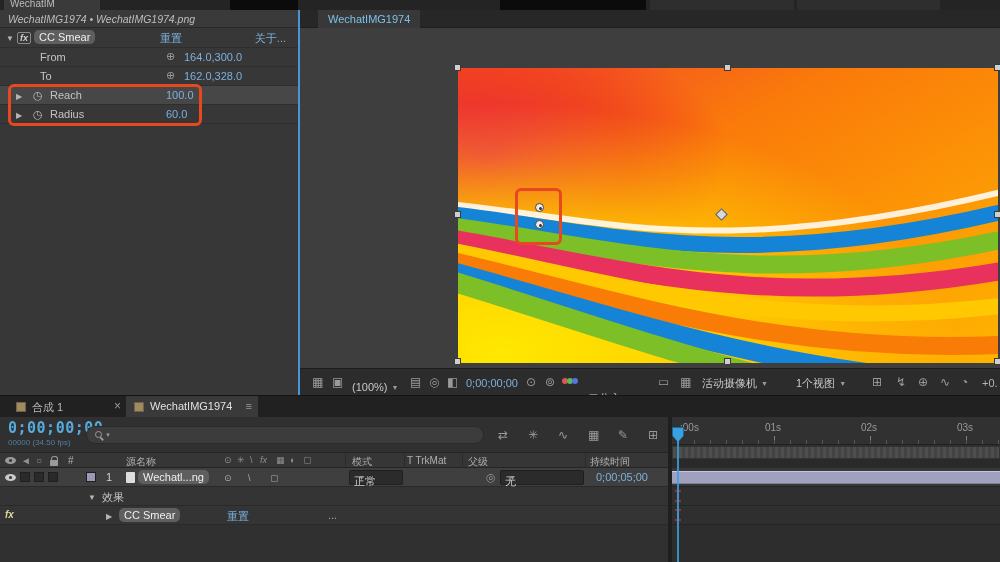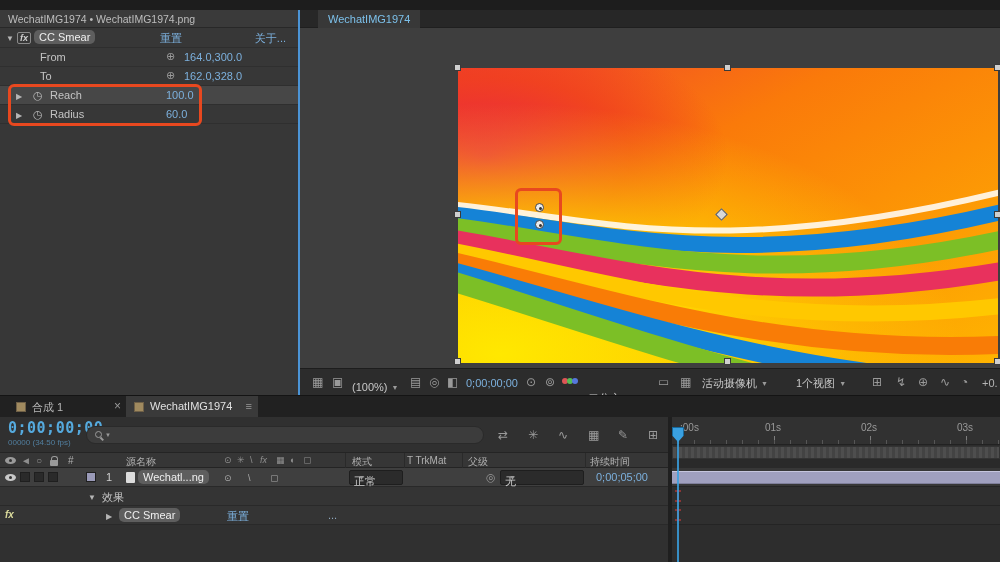--- a/index.html
+++ b/index.html
@@ -18,21 +18,21 @@
   .tabfrag { position:absolute; top:0; height:10px; overflow:hidden; }
   .tabfrag.light { background:#3a3a3a; }
   .tabfrag.black { background:#0b0b0b; }
   .tabfrag.mid   { background:#2e2e2e; }
   .cliptext { position:relative; top:-3px; left:6px; font-size:10px; color:#bdbdbd; }
 
   
   .ec-panel { position:absolute; left:0; top:10px; width:298px; height:385px; background:#373737; }
   .ec-crumb { position:absolute; left:0; top:0; width:298px; height:18px; background:#3a3a3a;
     border-bottom:1px solid #282828; }
-  .ec-crumb span { position:absolute; left:8px; top:3px; font-size:10.5px; color:#bdbdbd; }
+  .ec-crumb span { position:absolute; left:8px; top:3px; font-size:10.5px; color:#bdbdbd;font-style:italic; }
   .ec-hrow { position:absolute; left:0; top:18px; width:298px; height:20px; border-bottom:1px solid #2e2e2e; }
   .ec-row { position:absolute; left:0; width:298px; height:19px; border-bottom:1px solid #2f2f2f; }
   .ec-row span, .ec-hrow span { position:absolute; top:3px; }
   .twirl { font-size:8px; color:#b5b5b5; }
   .fxbadge { font-style:italic; font-weight:bold; font-size:9px; color:#cfcfcf; border:1px solid #8a8a8a;
     padding:0 2px; border-radius:2px; }
   .namebox { background:#5e5e5e; color:#efefef; padding:1px 5px; border-radius:5px; white-space:nowrap; }
   .annot { position:absolute; border:3px solid #e8481f; border-radius:6px; z-index:10; pointer-events:none; }
 
   .vdivider { position:absolute; left:298px; top:10px; width:2px; height:385px; background:#4b94d6; }
@@ -119,20 +119,29 @@
   .ph-handle { position:absolute; left:0; top:10px; width:12px; height:15px; background:#3aa0e0;
     border:1px solid #17699c; z-index:6; clip-path:polygon(0 0,100% 0,100% 55%,50% 100%,0 55%); }
   .ph-line { position:absolute; left:5px; top:24px; width:2px; height:121px; background:#3aa0e0;
     opacity:.85; z-index:6; }
 </style>
 </head>
 <body>
 
 <div id="app">
 
+  <div class="topstrip">
+    <div class="tabfrag light" style="left:4px;width:96px;">
+      <span class="cliptext">WechatIM</span>
+    </div>
+    <div class="tabfrag black" style="left:230px;width:68px;"></div>
+    <div class="tabfrag black" style="left:500px;width:146px;"></div>
+    <div class="tabfrag mid" style="left:650px;width:144px;"></div>
+    <div class="tabfrag mid" style="left:797px;width:143px;"></div>
+  </div>
 
   <div class="ec-panel">
     <div class="ec-crumb">
       <span>WechatIMG1974 • WechatIMG1974.png</span>
     </div>
 
     <div class="ec-hrow">
       <span class="twirl" style="left:6px;top:6px;">▼</span>
       <span class="fxbadge" style="left:17px;top:4px;">fx</span>
       <span class="namebox" style="left:34px;top:2px;">CC Smear</span>

